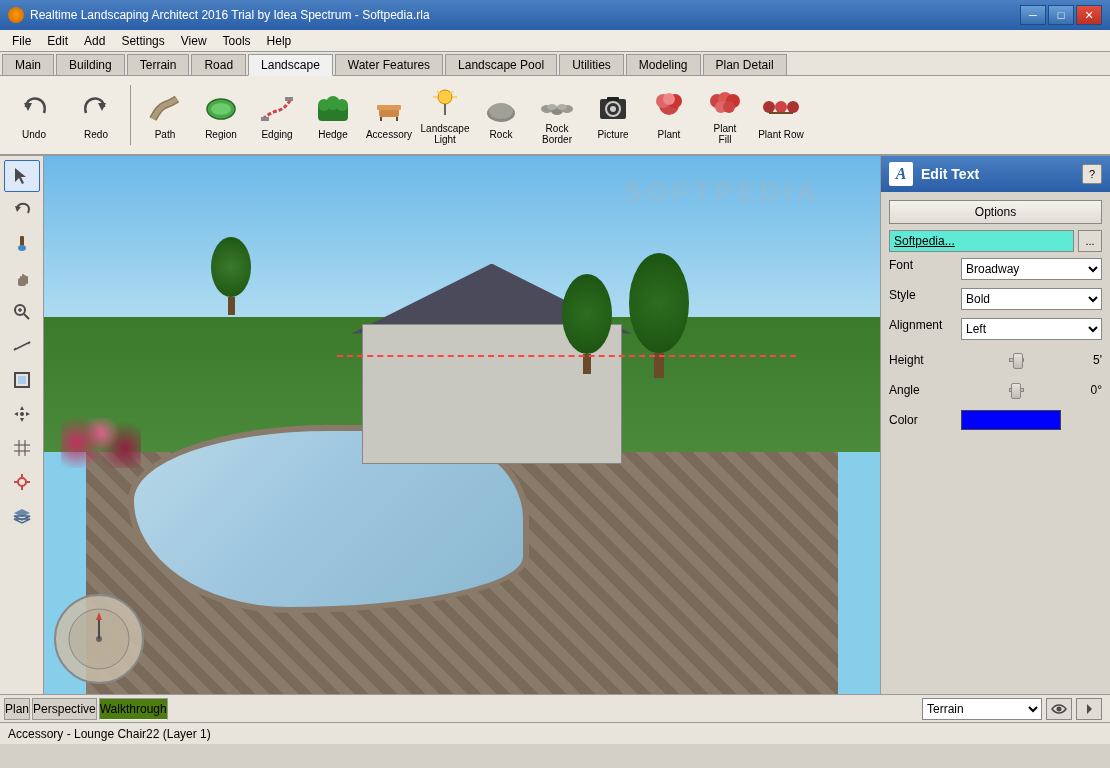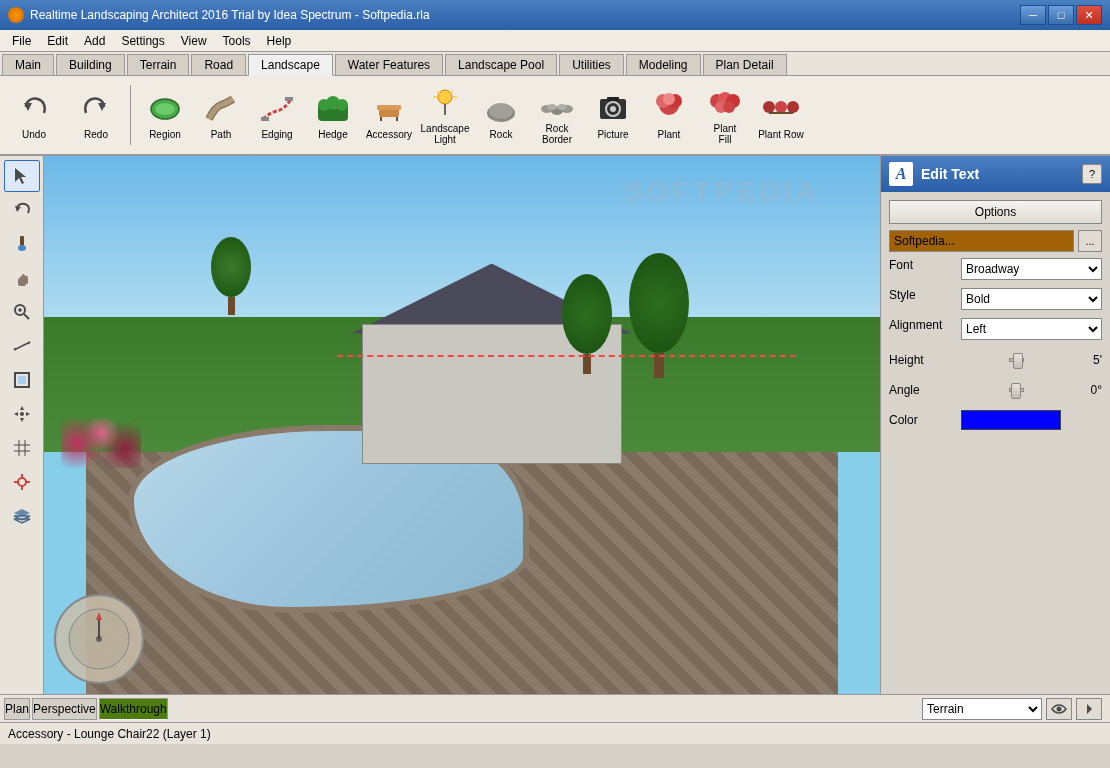--- a/index.html
+++ b/index.html
@@ -413,21 +413,22 @@
       display: flex;
       align-items: center;
       gap: 4px;
     }
     .text-input-main {
       flex: 1;
       height: 22px;
       border: 1px solid #888;
       font-size: 12px;
       padding: 0 4px;
-      background: #a16207;
+      background: #5eead4;
+      text-decoration: underline;
     }
     .dots-btn {
       width: 24px;
       height: 22px;
       border: 1px solid #888;
       background: #e0dcd4;
       cursor: pointer;
       display: flex;
       align-items: center;
       justify-content: center;
@@ -593,35 +594,35 @@
           </svg>
       </div>
       <span>Redo</span>
     </div>
   </div>
   <div class="toolbar-sep"></div>
 
   <div class="tool-btn">
     <div class="tool-icon">
       <svg width="36" height="36" viewBox="0 0 36 36">
+        <path d="M6 28 Q12 16 18 14 Q24 12 30 8" fill="none" stroke="#8a7a5a" stroke-width="8"></path>
+        <path d="M6 28 Q12 16 18 14 Q24 12 30 8" fill="none" stroke="#b09a7a" stroke-width="5"></path>
+      </svg>
+    </div>
+    <span>Path</span>
+  </div>
+
+  <div class="tool-btn">
+    <div class="tool-icon">
+      <svg width="36" height="36" viewBox="0 0 36 36">
         <ellipse cx="18" cy="18" rx="14" ry="10" fill="#4aaa4a" stroke="#2a6a2a" stroke-width="1.5"></ellipse>
         <ellipse cx="18" cy="18" rx="10" ry="6" fill="#6acc6a"></ellipse>
       </svg>
     </div>
     <span>Region</span>
-  </div>
-
-  <div class="tool-btn">
-    <div class="tool-icon">
-      <svg width="36" height="36" viewBox="0 0 36 36">
-        <path d="M6 28 Q12 16 18 14 Q24 12 30 8" fill="none" stroke="#8a7a5a" stroke-width="8"></path>
-        <path d="M6 28 Q12 16 18 14 Q24 12 30 8" fill="none" stroke="#b09a7a" stroke-width="5"></path>
-      </svg>
-    </div>
-    <span>Path</span>
   </div>
 
   <div class="tool-btn">
     <div class="tool-icon">
       <svg width="36" height="36" viewBox="0 0 36 36">
         <path d="M4 28 Q10 22 18 20 Q26 18 32 8" fill="none" stroke="#cc4444" stroke-width="3" stroke-dasharray="4,2"></path>
         <rect x="2" y="26" width="8" height="4" fill="#888"></rect>
         <rect x="26" y="6" width="8" height="4" fill="#888"></rect>
       </svg>
     </div>

